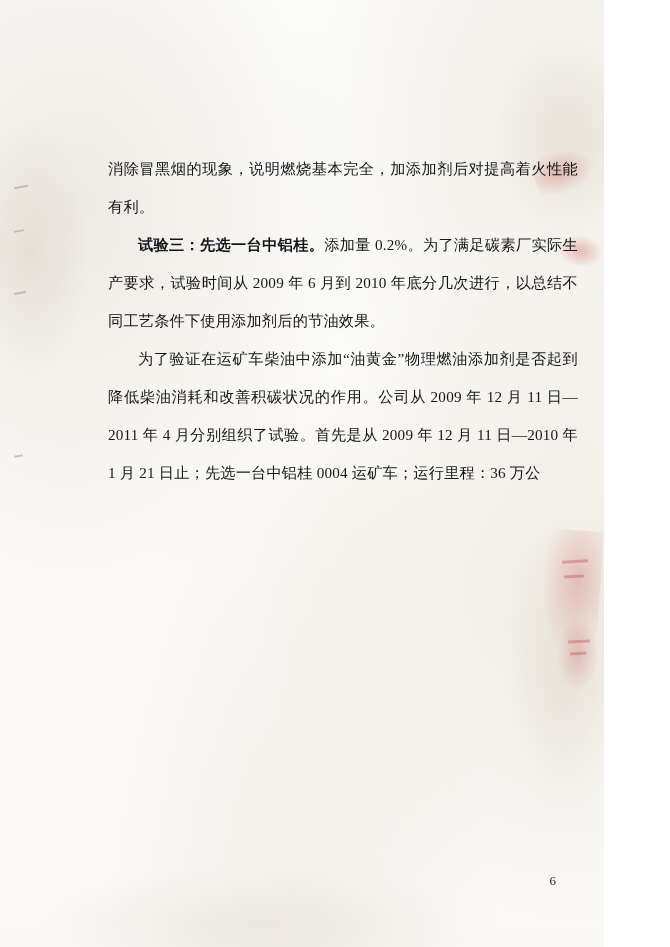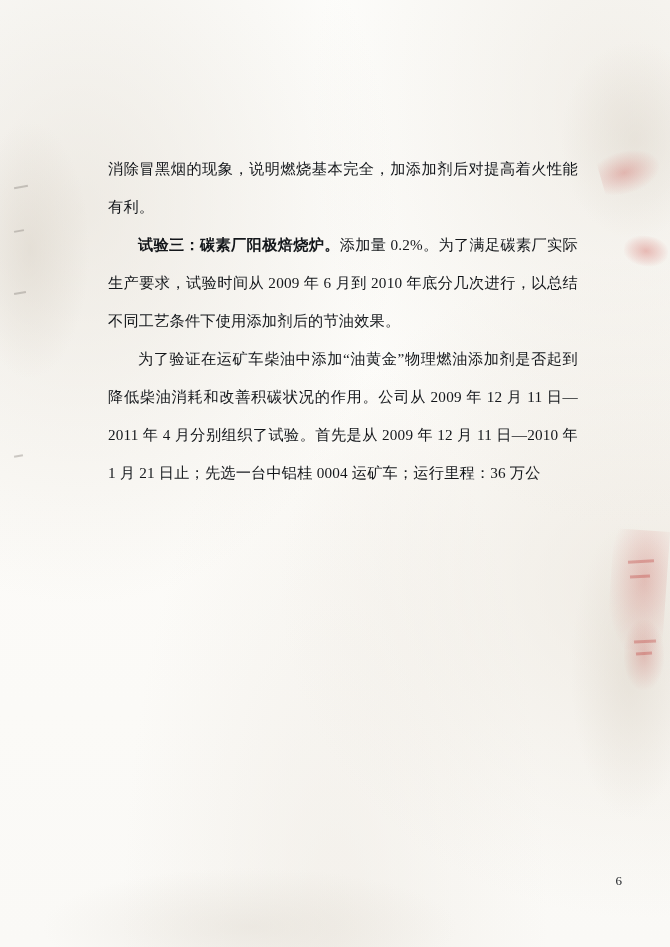--- a/index.html
+++ b/index.html
@@ -10,21 +10,21 @@
   body {
     width: 670px;
     height: 947px;
     overflow: hidden;
     font-family: "Liberation Serif", "DejaVu Serif", serif;
   }
 
   
   .page {
     position: relative;
-    width: 670px;
+    width: 604px;
     height: 947px;
     background:
       radial-gradient(ellipse at 12% 22%, rgba(226,220,210,0.55) 0%, rgba(255,255,255,0) 38%),
       radial-gradient(ellipse at 92% 12%, rgba(230,224,214,0.5) 0%, rgba(255,255,255,0) 35%),
       radial-gradient(ellipse at 96% 62%, rgba(232,226,216,0.6) 0%, rgba(255,255,255,0) 40%),
       radial-gradient(ellipse at 50% 100%, rgba(236,231,223,0.5) 0%, rgba(255,255,255,0) 45%),
       linear-gradient(180deg, #fdfdfb 0%, #fcfbf8 50%, #faf9f6 100%);
     overflow: hidden;
   }
 
@@ -147,18 +147,18 @@
   <div class="stamp-streak s3"></div>
   <div class="stamp-streak s4"></div>
 
   <div class="edge-mark m1"></div>
   <div class="edge-mark m2"></div>
   <div class="edge-mark m3"></div>
   <div class="edge-mark m4"></div>
 
   <div class="content" id="body-text">
       <p class="para"><span>消除冒黑烟的现象，说明燃烧基本完全，加添加剂后对提高着火性能有利。</span></p>
-      <p class="para indent"><span class="b">试验三：碳素厂阳极焙烧炉。</span><span>添加量 0.2%。为了满足碳素厂实际生产要求，试验时间从 2009 年 6 月到 2010 年底分几次进行，以总结不同工艺条件下使用添加剂后的节油效果。</span></p>
+      <p class="para indent"><span class="b">试验三：先选一台中铝桂。</span><span>添加量 0.2%。为了满足碳素厂实际生产要求，试验时间从 2009 年 6 月到 2010 年底分几次进行，以总结不同工艺条件下使用添加剂后的节油效果。</span></p>
       <p class="para indent"><span>为了验证在运矿车柴油中添加“油黄金”物理燃油添加剂是否起到降低柴油消耗和改善积碳状况的作用。公司从 2009 年 12 月 11 日—2011 年 4 月分别组织了试验。首先是从 2009 年 12 月 11 日—2010 年 1 月 21 日止；先选一台中铝桂 0004 运矿车；运行里程：36 万公</span></p>
     </div>
 
   <div class="page-number">6</div>
 </div>
 
 </body></html>

